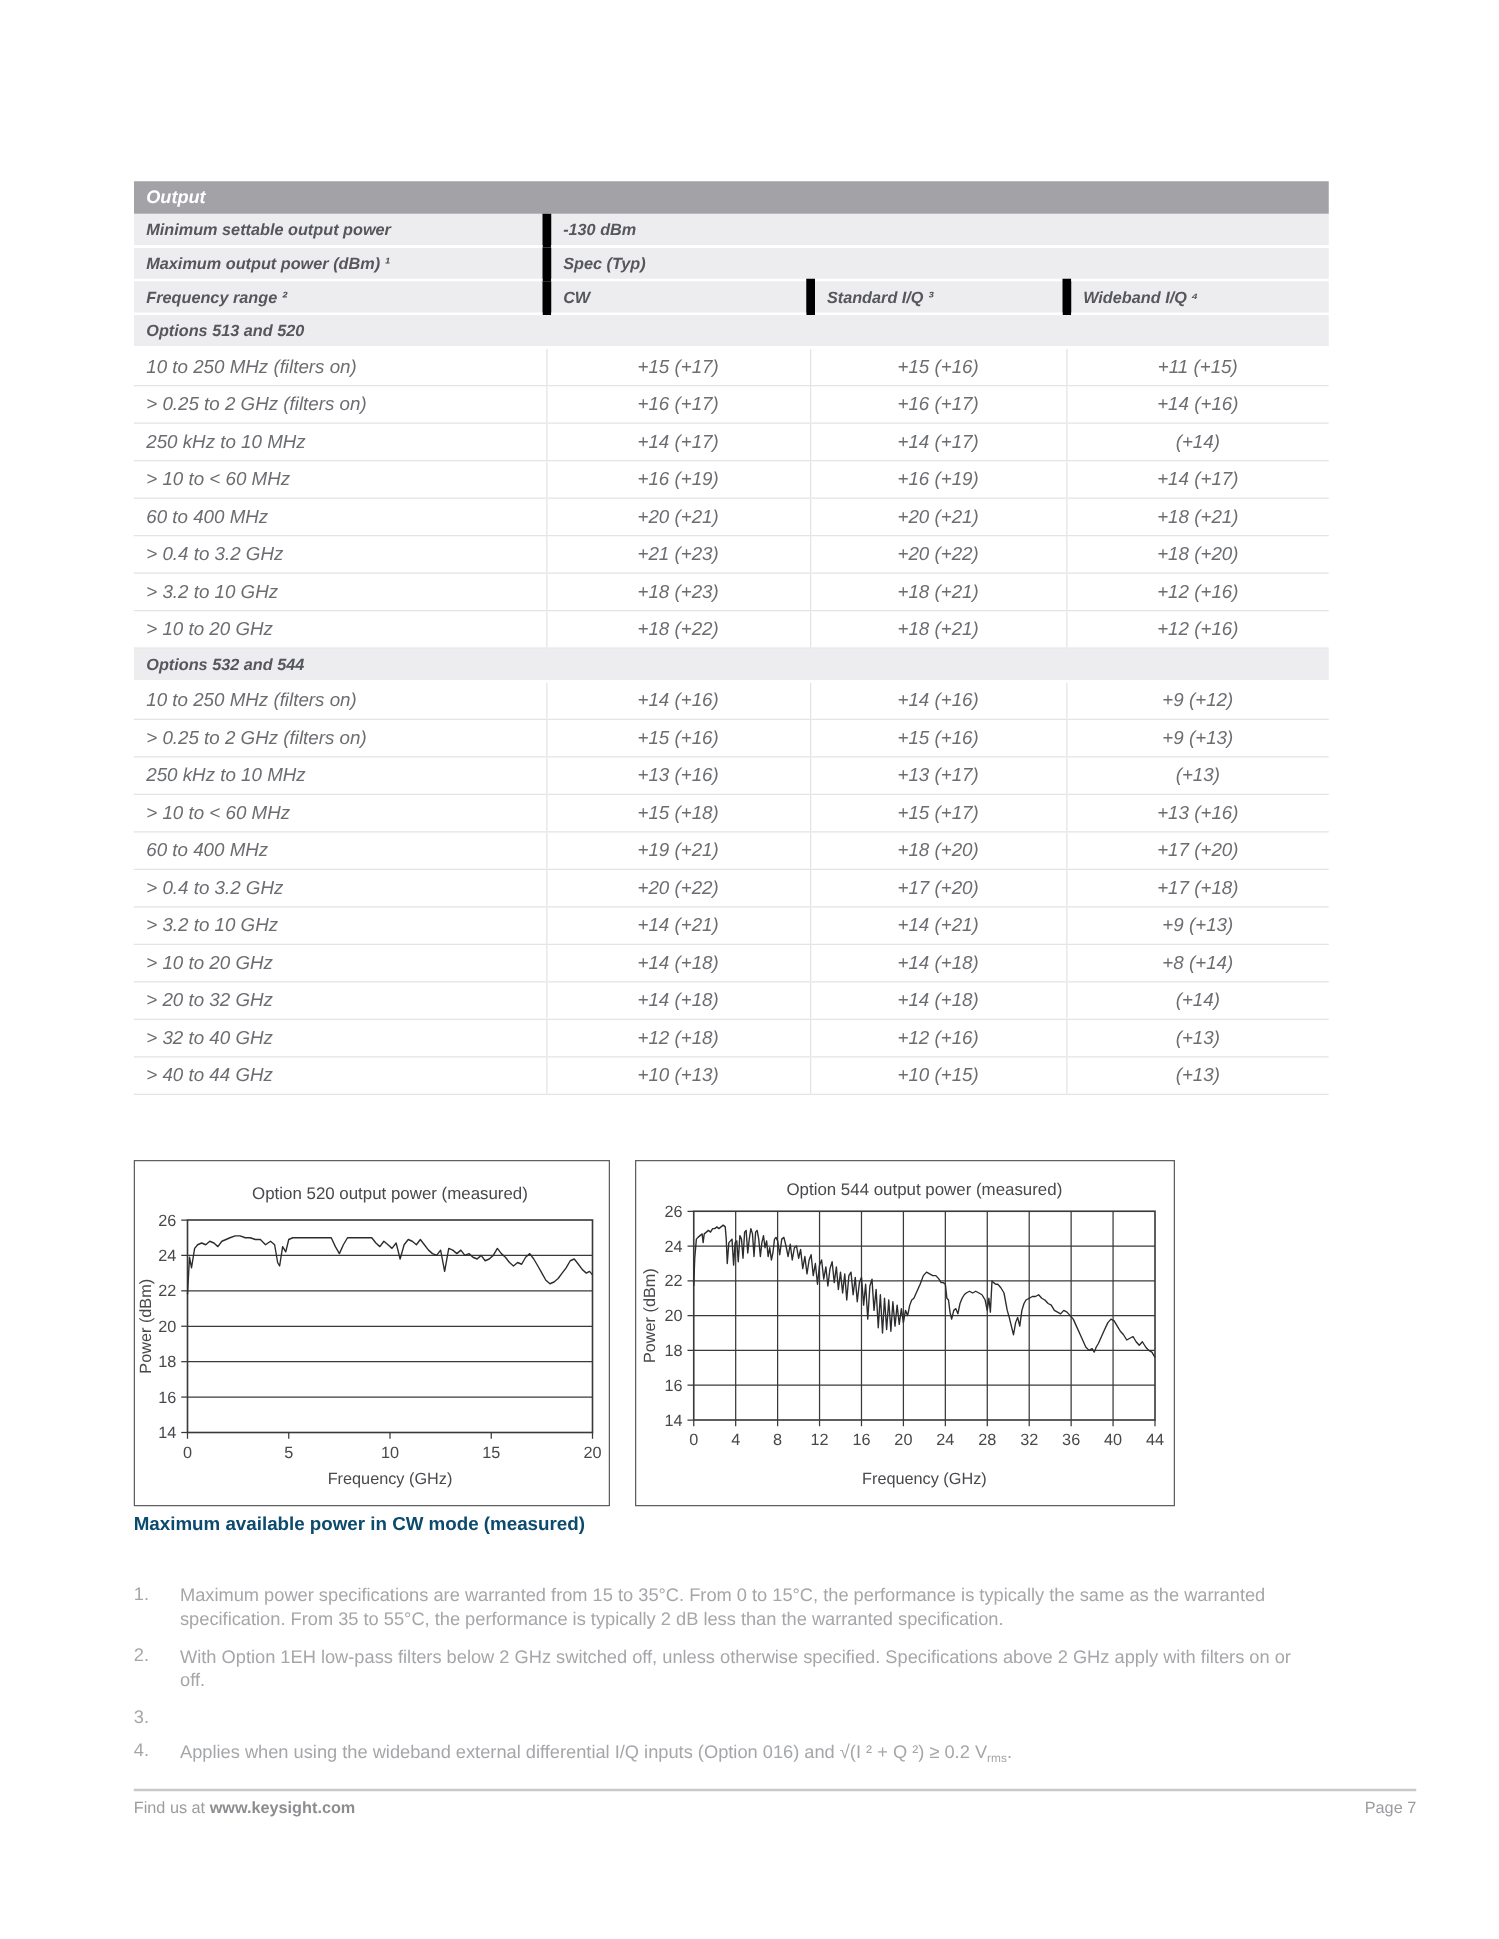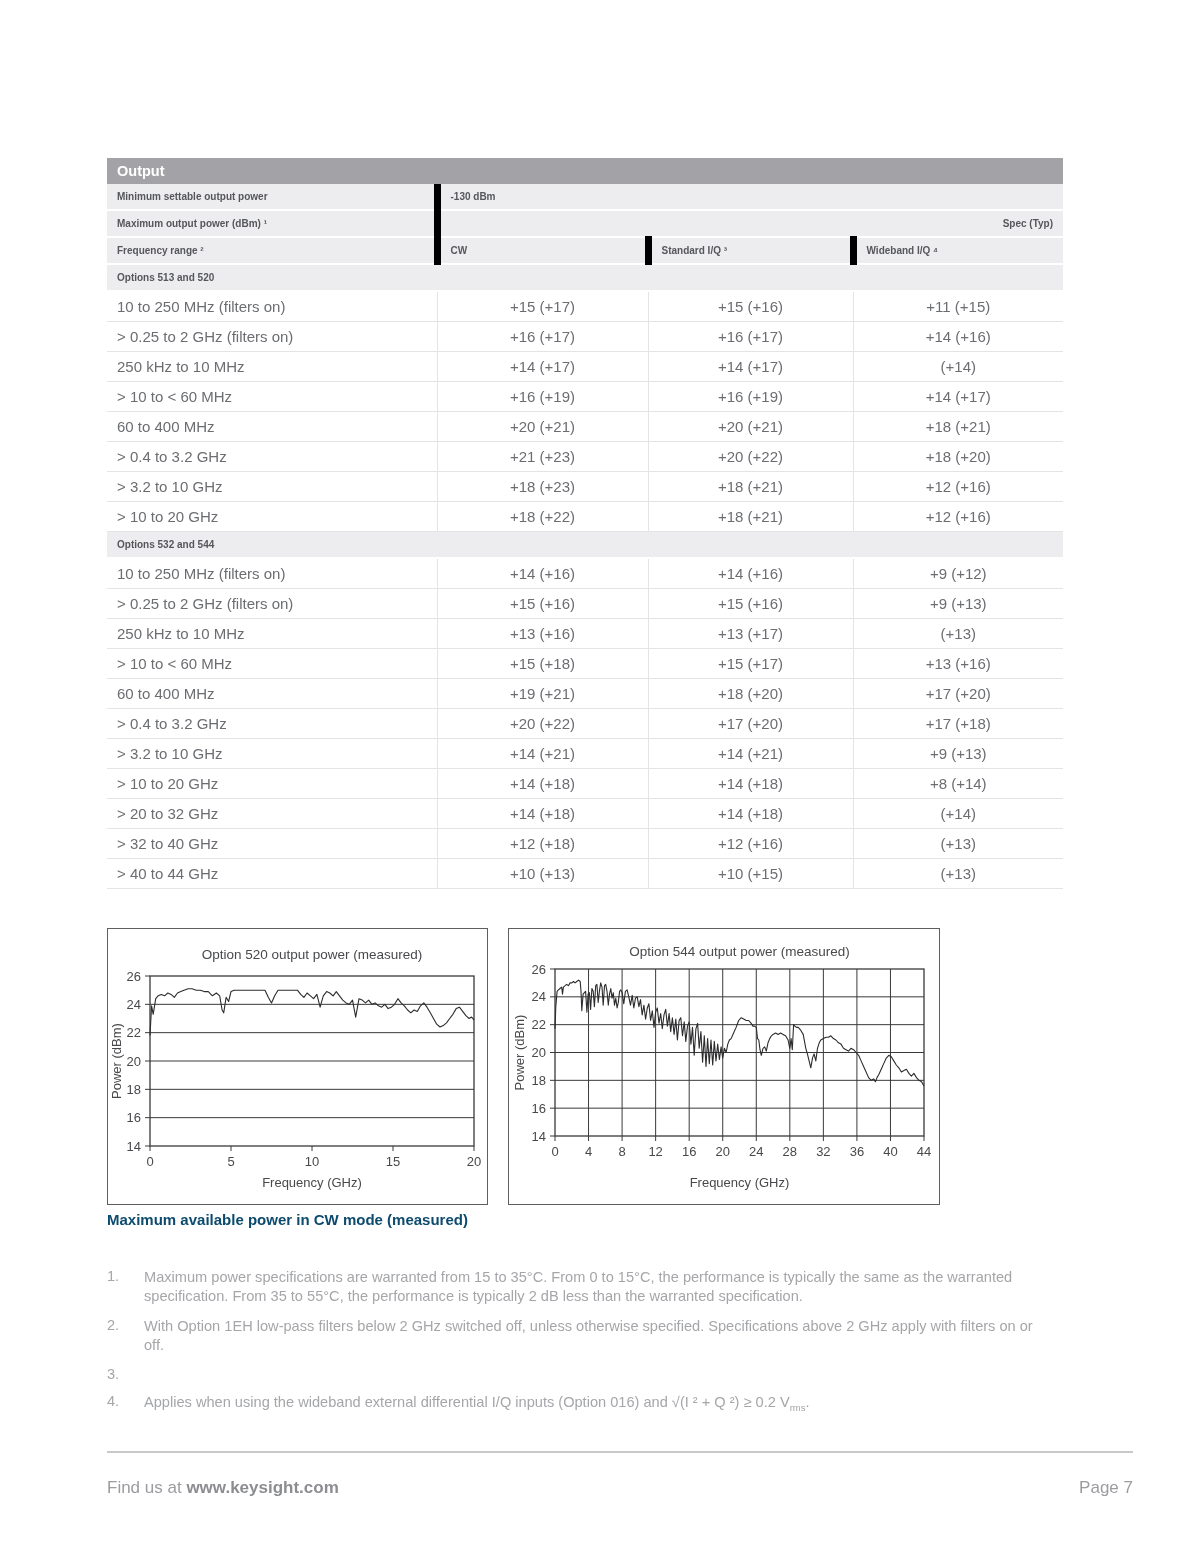--- a/index.html
+++ b/index.html
@@ -1,28 +1,28 @@
 <!DOCTYPE html>
 <html><head>
 <meta charset="utf-8">
 <style>
   html,body { margin:0; padding:0; background:#ffffff; }
   .page { position:relative; width:1199px; height:1551px; background:#fff;
           font-family:"Liberation Sans","DejaVu Sans",sans-serif; overflow:hidden; }
 
   
-  table.spec { position:absolute; left:107px; top:158px; width:956px;
-               border-collapse:collapse; table-layout:fixed; }
+  table.spec { position:absolute; left:107px; top:145px; width:956px;
+               border-collapse:collapse; table-layout:fixed;font-style:italic; }
   table.spec td { padding:0 10px; vertical-align:middle; overflow:hidden; white-space:nowrap; }
   tr.t-title td { background:#a3a2a7; color:#ffffff; font-weight:700; font-size:14.5px; height:26px; }
   tr.t-kv td, tr.t-colhdr td, tr.t-section td {
-      background:#ededef; color:#56575b; font-weight:700; font-size:10px;
+      background:#ededef; color:#56575b; font-weight:700; font-size:13px;
       height:25px; border-bottom:2px solid #ffffff; }
   tr.t-kv td.sep, tr.t-colhdr td.sep { border-left:7px solid #000000; }
-  tr.t-kv td.center { text-align:right; }
+  tr.t-kv td.center { text-align:left; }
   tr.t-data td { background:#ffffff; color:#6b6d71; font-size:15px; height:29px;
                  border-bottom:1px solid #e4e4e7; font-weight:400; }
   tr.t-data td.sep { border-left:1px solid #e4e4e7;text-align:center; }
 
   
   .charts { position:absolute; left:107px; top:928px; width:956px; height:277px; }
   .chart-box { position:absolute; top:0; border:1px solid #5f5f62; background:#fff; }
   #chart0 { left:0; width:379px; height:275px; }
   #chart1 { left:401px; width:430px; height:275px; }
 
@@ -31,21 +31,21 @@
   
   .footnotes { position:absolute; left:107px; top:1268px; width:948px;
                color:#a5a6a9; font-size:14.6px; }
   .fn { display:flex; margin-bottom:11px; }
   .fn-num { width:37px; flex:none; }
   .fn-text { line-height:19px; white-space:normal; }
   .fn-text sub { font-size:9.5px; }
 
   
   .footer { position:absolute; left:107px; top:1431px; width:1026px;
-            border-top:2px solid #c9c9cc; padding-top:25px; font-size:17px; color:#9b9ca0;margin-top:20px; }
+            border-top:2px solid #c9c9cc; padding-top:5px; font-size:13px; color:#9b9ca0; }
   .footer-row { display:flex; justify-content:space-between; }
   .site { font-weight:700; color:#8c8d90; }
 </style>
 </head>
 <body>
 
 <div class="page">
 
   <table class="spec">
     <colgroup>

